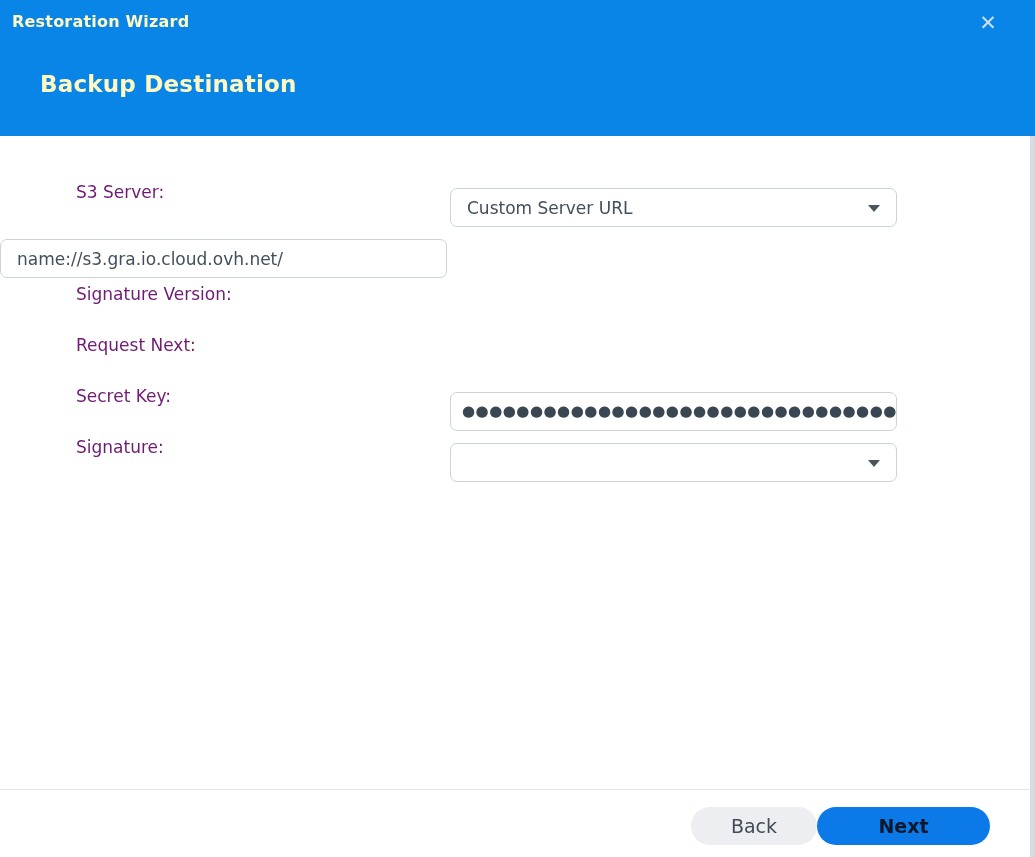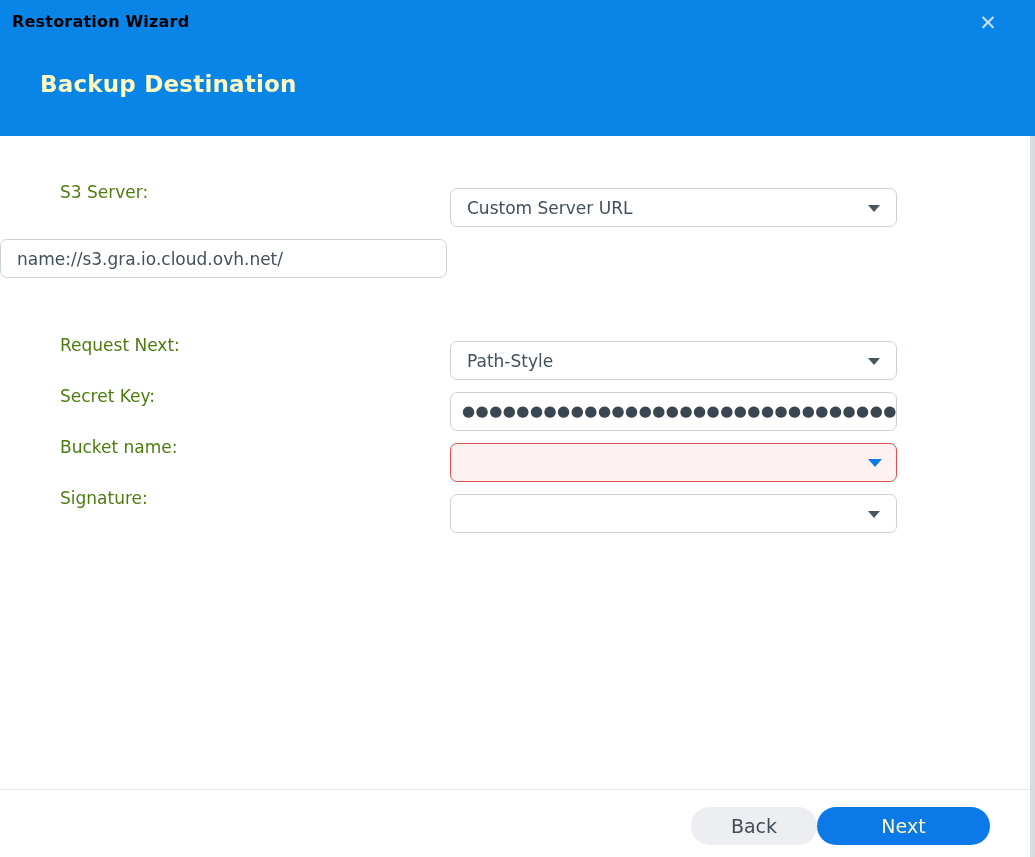--- a/index.html
+++ b/index.html
@@ -11,21 +11,21 @@
   }
   .dialog{position:absolute;left:0;top:0;width:1035px;height:857px;background:#ffffff;}
 
   
   .header{
     position:absolute;left:0;top:0;width:1035px;height:136px;
     background:#0885e6;
   }
   .window-title{
     position:absolute;left:12px;top:12px;
-    font-size:16px;font-weight:bold;color:#000000;letter-spacing:.2px;
+    font-size:16px;font-weight:bold;color:#fef9c3;letter-spacing:.2px;
   }
   .close-btn{
     position:absolute;right:32px;top:8px;width:30px;height:30px;
     display:flex;align-items:center;justify-content:center;
     color:#c9dff7;font-size:21px;font-weight:bold;cursor:pointer;line-height:1;
   }
   .page-title{
     position:absolute;left:40px;top:71px;
     font-size:23px;font-weight:bold;color:#fef9c3;letter-spacing:.2px;
   }
@@ -33,22 +33,22 @@
   
   .edge-strip{
     position:absolute;left:1030px;top:136px;width:5px;height:721px;
     background:#d8dce0;
   }
 
   
   .form{position:absolute;left:0;top:172px;width:1030px;}
   .row{display:flex;align-items:center;height:39px;margin-bottom:12px;}
   .row-label{
-    width:450px;box-sizing:border-box;padding-left:60px;
-    font-size:17px;color:#4d7c0f;
+    width:450px;box-sizing:border-box;padding-left:76px;
+    font-size:17px;color:#701a75;
   }
   .control{
     position:relative;width:447px;height:39px;box-sizing:border-box;
     border:1px solid #cbd3da;border-radius:7px;background:#ffffff;
     display:flex;align-items:center;padding:0 16px;
     font-size:17px;color:#424f5c;overflow:hidden;white-space:nowrap;margin-top:32px;
   }
   .control.select{cursor:pointer;}
   .caret{
     position:absolute;right:16px;top:16px;width:0;height:0;
@@ -79,21 +79,21 @@
     border-top:1px solid #e5e9ed;background:#ffffff;box-sizing:border-box;
     display:flex;justify-content:flex-end;align-items:flex-start;
     padding:17px 40px 0 0;
   }
   .btn{
     height:38px;border:none;border-radius:19px;
     font-family:inherit;font-size:19px;line-height:38px;text-align:center;
     cursor:pointer;padding:0;
   }
   .btn-back{width:126px;background:#eceef2;color:#424b55;}
-  .btn-next{width:173px;background:#0b7ae8;color:#fef9c3;}
+  .btn-next{width:173px;background:#0b7ae8;color:#0f172a;font-weight:bold;}
 </style>
 </head>
 <body>
 
 <div class="dialog">
 
   <div class="header">
     <div class="window-title">Restoration Wizard</div>
     <div class="close-btn">✕</div>
     <div class="page-title">Backup Destination</div>
@@ -109,45 +109,35 @@
       </div>
     </div>
 
     <div class="row">
       <div class="control">
         <span>name://s3.gra.io.cloud.ovh.net/</span>
       </div>
     </div>
 
     <div class="row">
+      <div class="row-label">Signature Version:</div>
     </div>
 
     <div class="row">
       <div class="row-label">Request Next:</div>
-      <div class="control select">
-        <span>Path-Style</span>
-        <span class="caret"></span>
-      </div>
     </div>
 
 
     <div class="row">
       <div class="row-label">Secret Key:</div>
       <div class="control">
         <span class="dots">●●●●●●●●●●●●●●●●●●●●●●●●●●●●●●●●●</span>
       </div>
     </div>
 
-    <div class="row">
-      <div class="row-label">Bucket name:</div>
-      <div class="control select error">
-        <span></span>
-        <span class="caret"></span>
-      </div>
-    </div>
 
     <div class="row">
       <div class="row-label">Signature:</div>
       <div class="control select">
         <span></span>
         <span class="caret"></span>
       </div>
     </div>
 
   </div>

